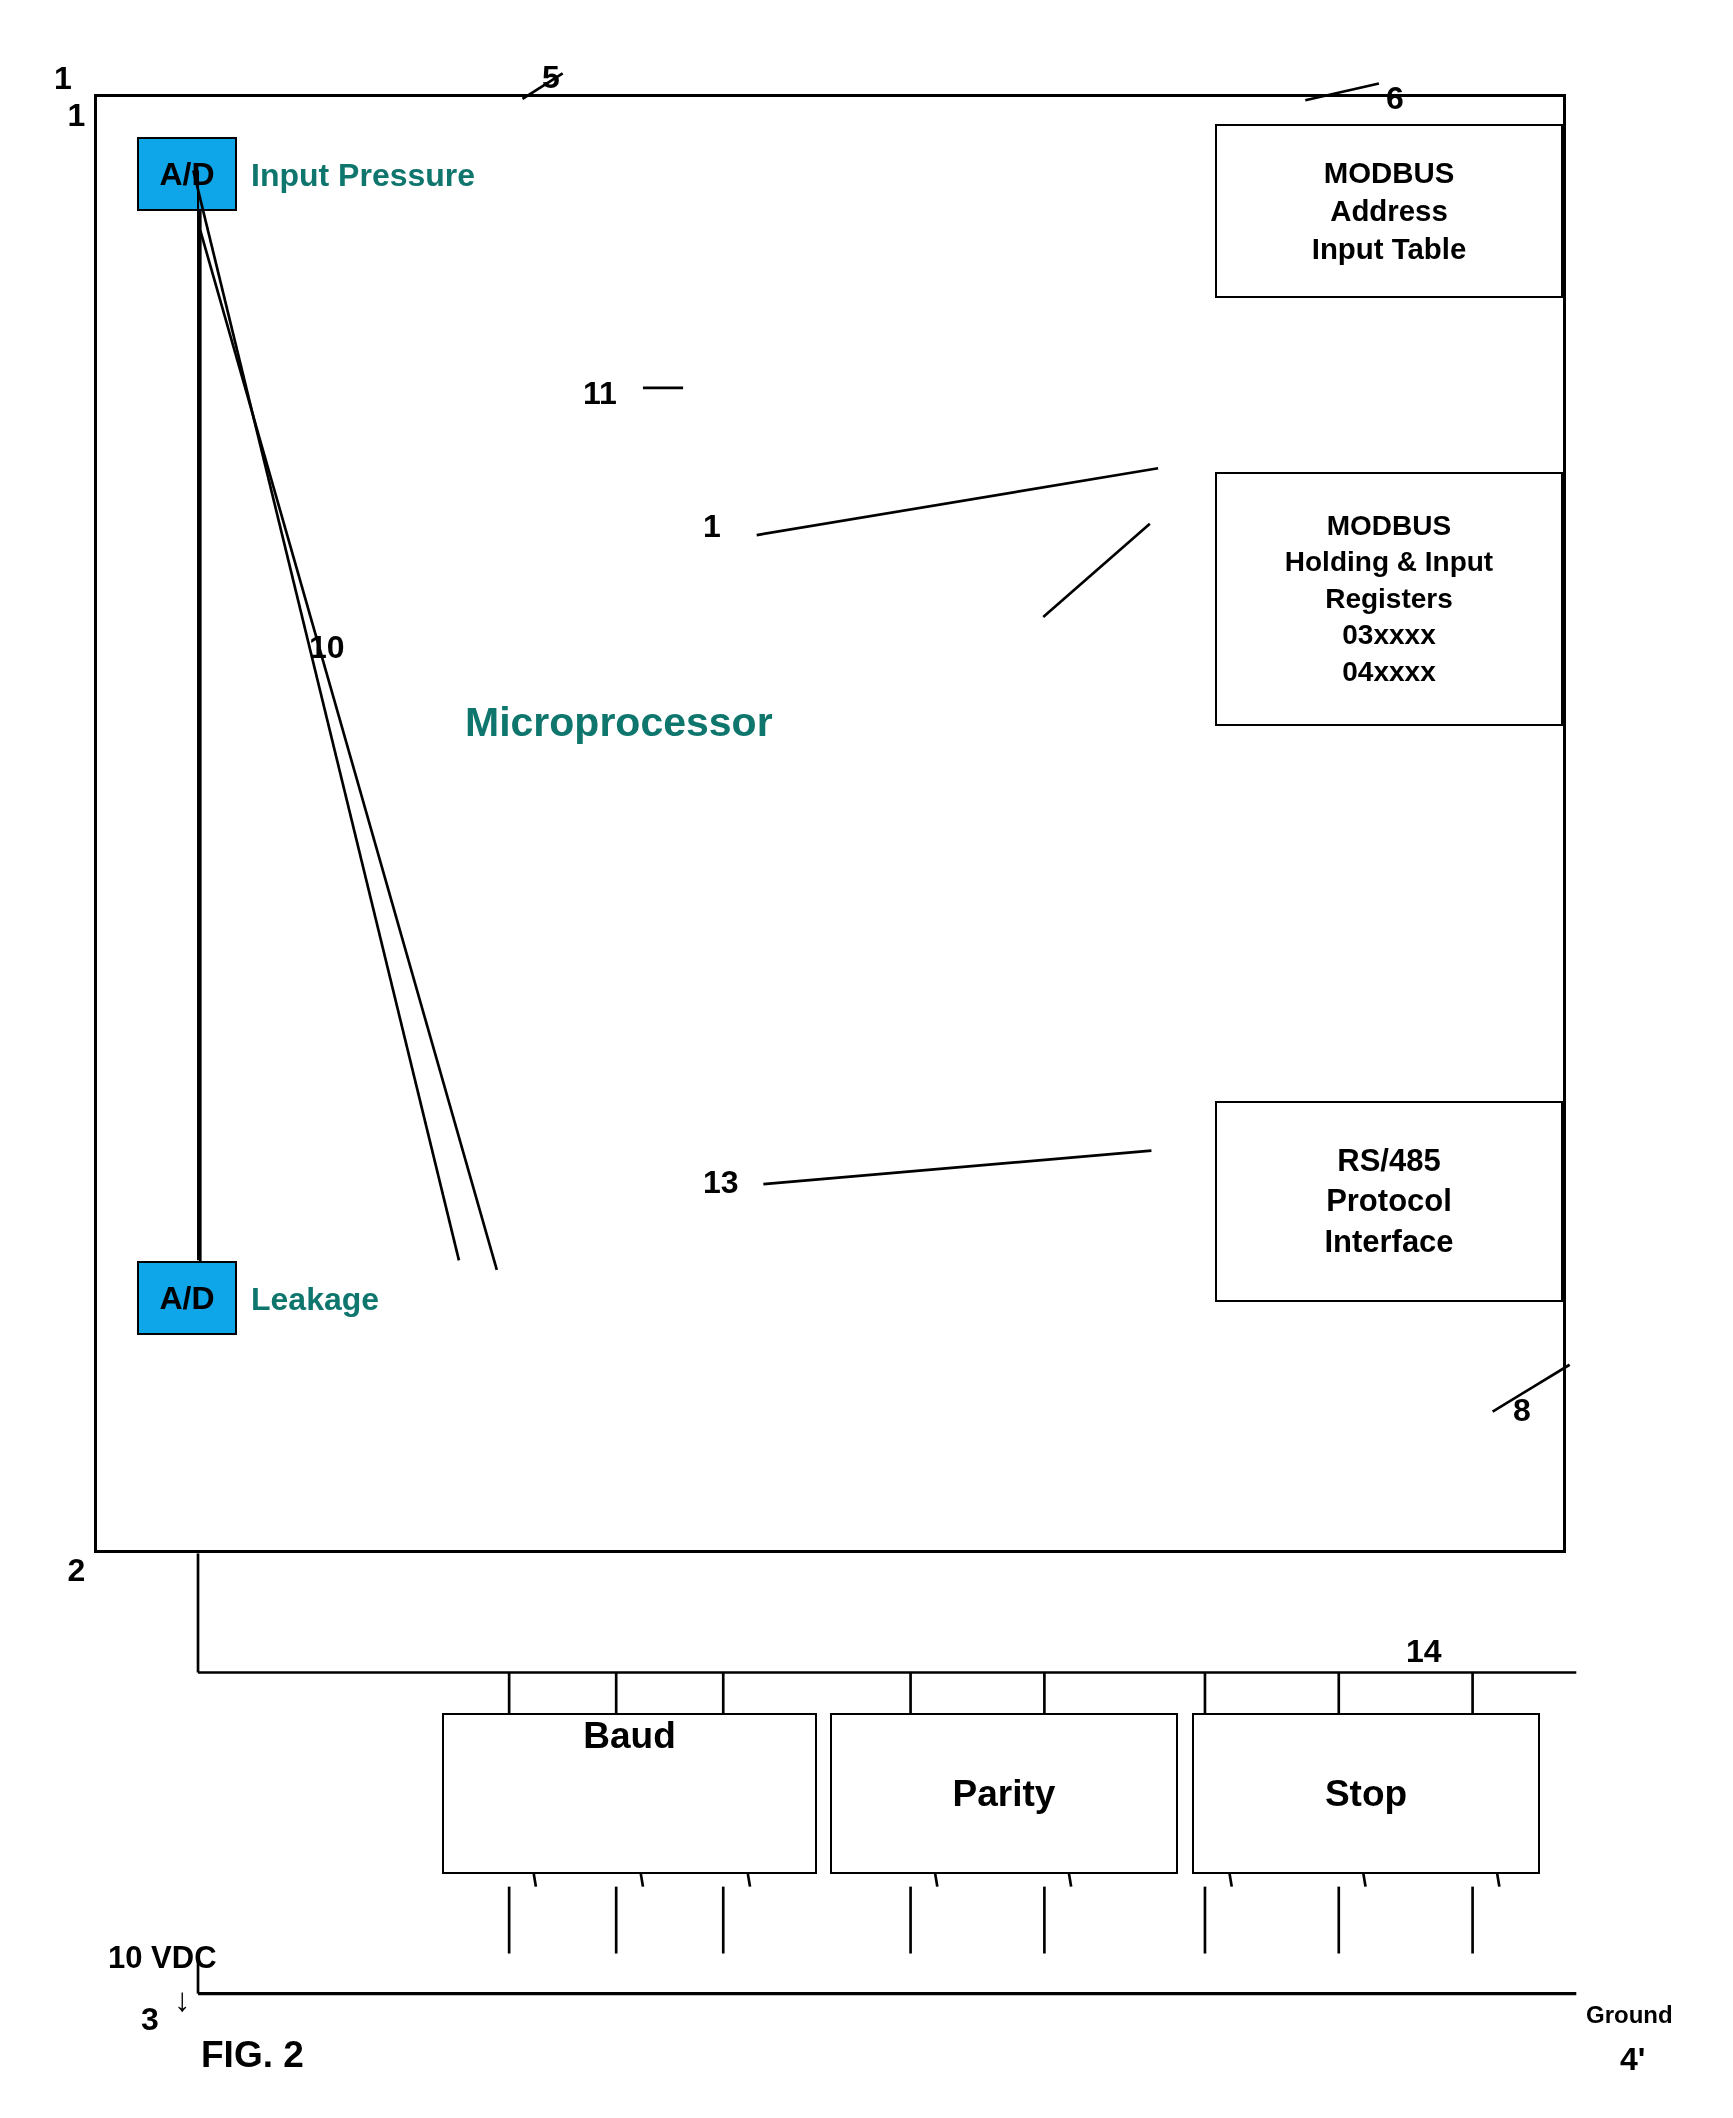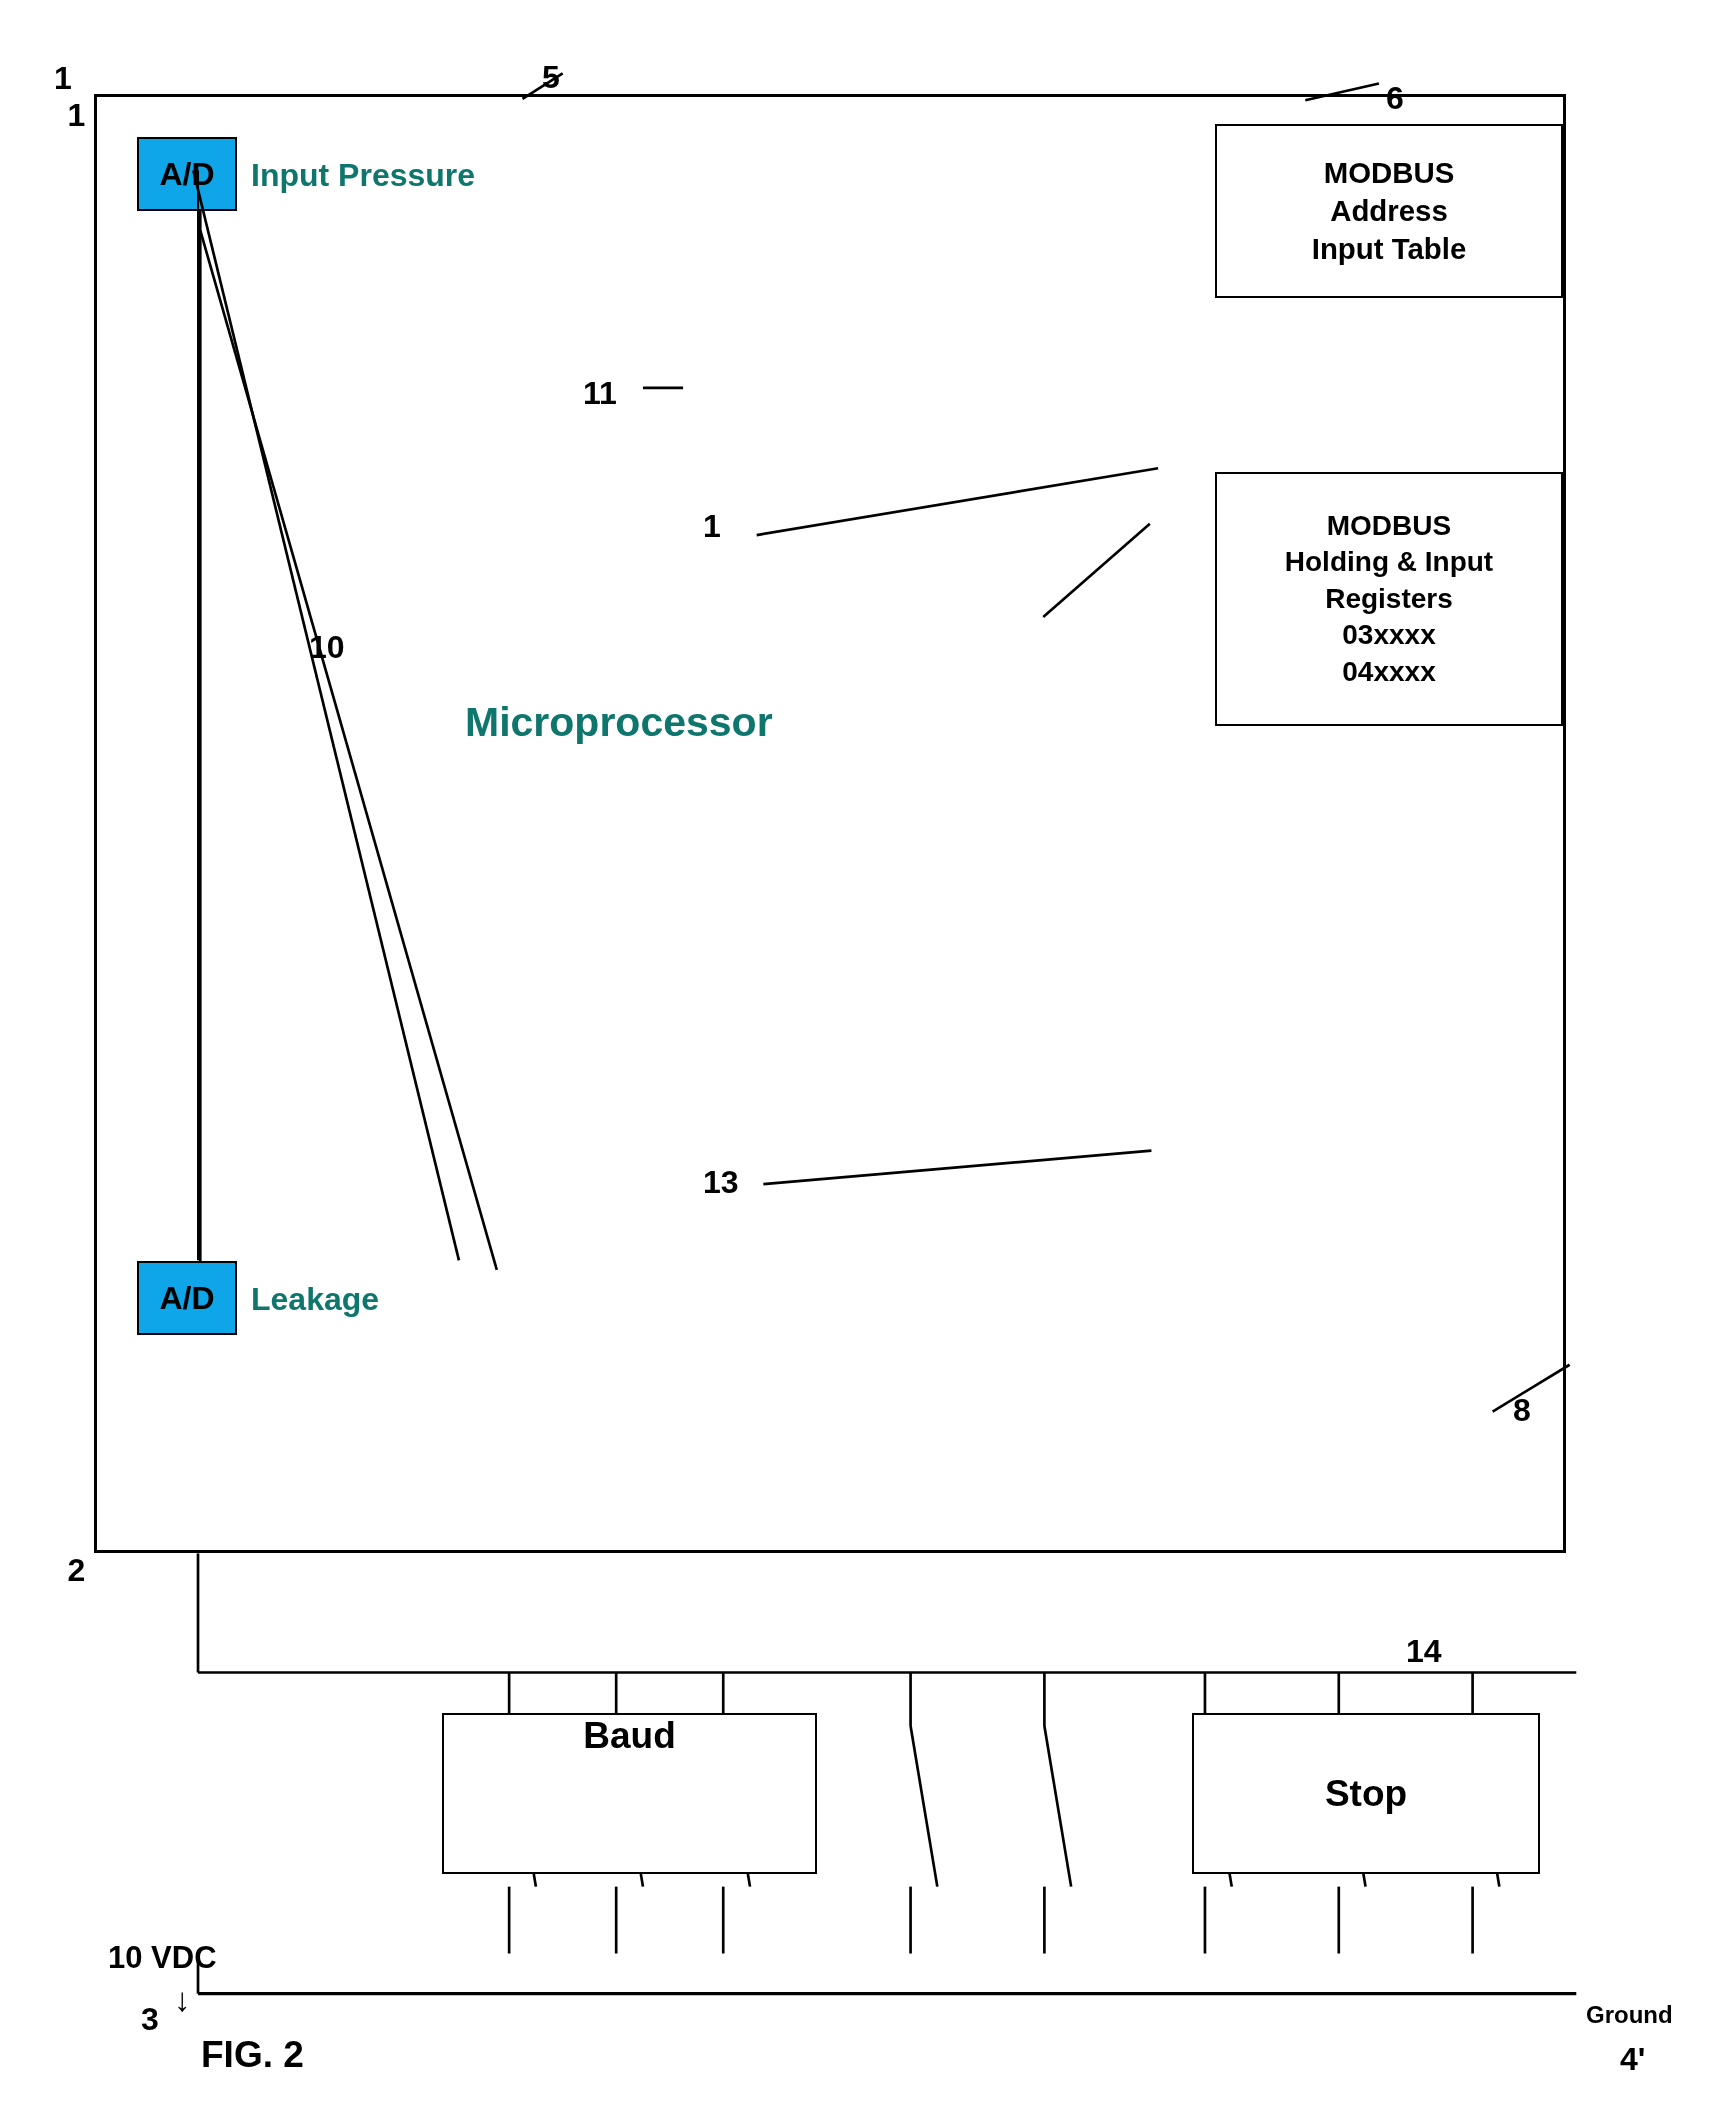--- a/index.html
+++ b/index.html
@@ -125,20 +125,27 @@
     <div class="right-box" style="top:375px; right:0px; width:348px; height:254px; font-size:28px;">
       <div>
         <div>MODBUS</div>
         <div>Holding &amp; Input</div>
         <div>Registers</div>
         <div>03xxxx</div>
         <div>04xxxx</div>
       </div>
     </div>
 
+    <div class="right-box" style="top:1004px; right:0px; width:348px; height:201px; font-size:31px;">
+      <div>
+        <div>RS/485</div>
+        <div>Protocol</div>
+        <div>Interface</div>
+      </div>
+    </div>
 
   </div>
 
   <svg style="position:absolute; top:0; left:0; width:1673px; height:2141px;" viewBox="0 0 2500 3200" xmlns="http://www.w3.org/2000/svg">
 
     <line x1="760" y1="50" x2="700" y2="88" stroke="#000" stroke-width="4"></line>
 
     <line x1="1980" y1="65" x2="1870" y2="90" stroke="#000" stroke-width="4"></line>
 
     <line x1="880" y1="520" x2="940" y2="520" stroke="#000" stroke-width="4"></line>
@@ -211,20 +218,23 @@
   <div class="ref-label" style="top:1512px; left:13.4px;">2</div>
 
   <div class="ref-label" style="top:1352px; left:1459px;">8</div>
 
   <div class="ref-label" style="top:1593px; left:1352px;">14</div>
 
   <div style="position:absolute; top:1673px; left:388px; width:375px; height:161px; border:2.7px solid #000; background:#fff; display:flex; align-items:flex-start; justify-content:center;">
     <span style="font-size:37px; font-weight:bold;">Baud</span>
   </div>
 
+  <div style="position:absolute; top:1673px; left:776px; width:348px; height:161px; border:2.7px solid #000; background:#fff; display:flex; align-items:center; justify-content:center;">
+    <span style="font-size:37px; font-weight:bold;">Parity</span>
+  </div>
 
   <div style="position:absolute; top:1673px; left:1138px; width:348px; height:161px; border:2.7px solid #000; background:#fff; display:flex; align-items:center; justify-content:center;">
     <span style="font-size:37px; font-weight:bold;">Stop</span>
   </div>
 
   <div style="position:absolute; top:1900px; left:54px;">
     <span style="font-size:31px; font-weight:bold;">10 VDC</span>
   </div>
 
   <div style="position:absolute; top:1941px; left:120px; font-size:33px; font-weight:bold;">↓</div>

